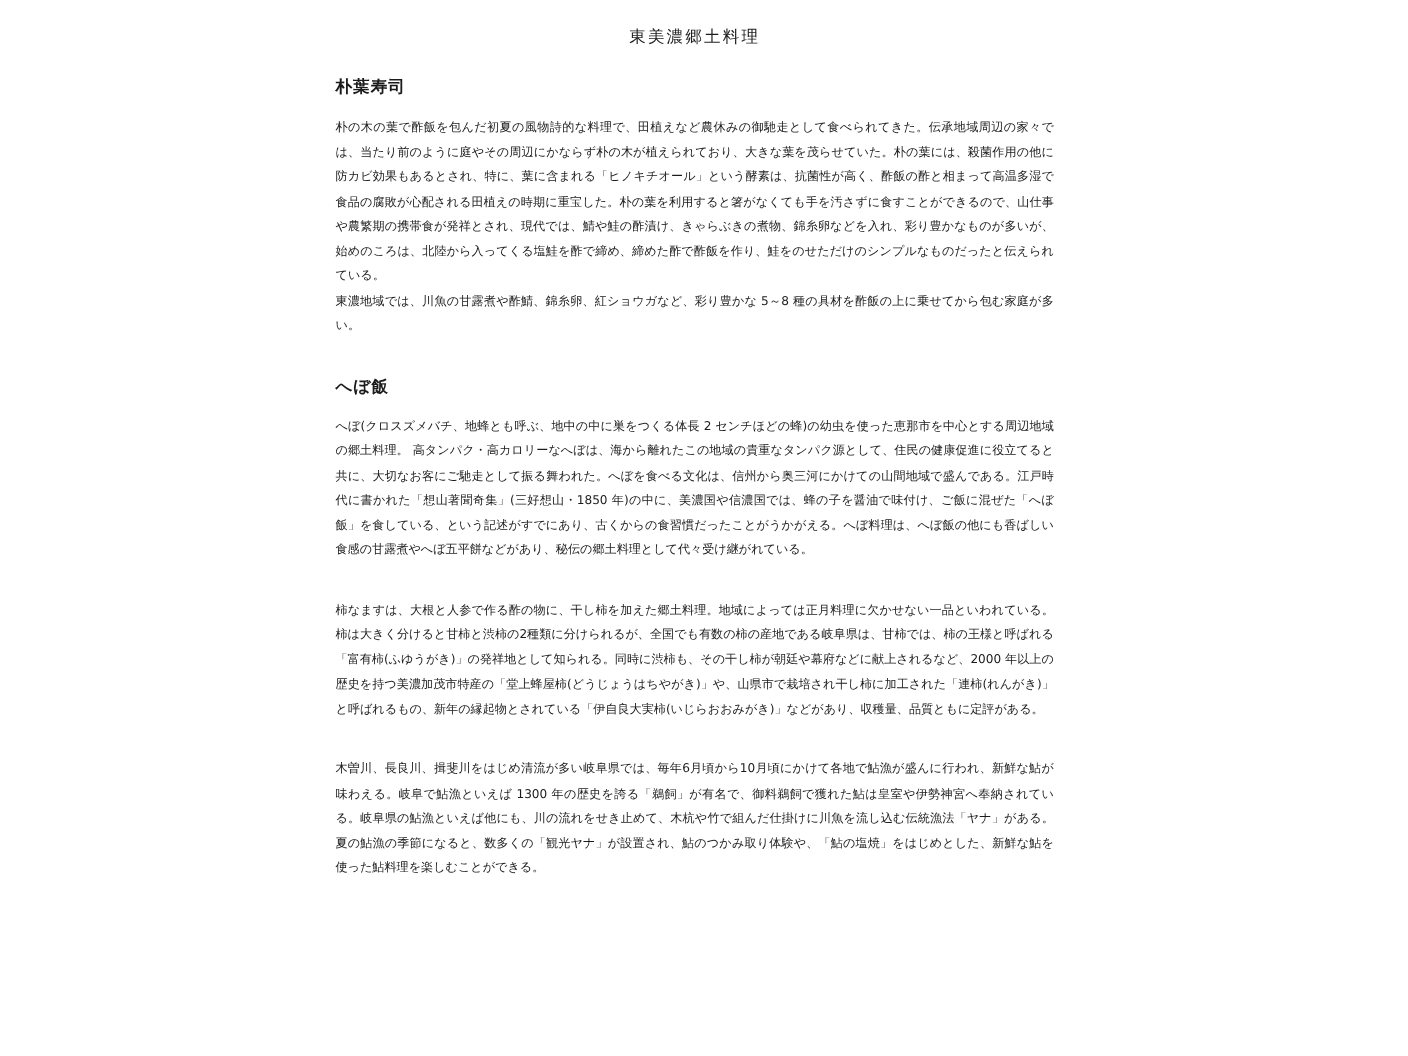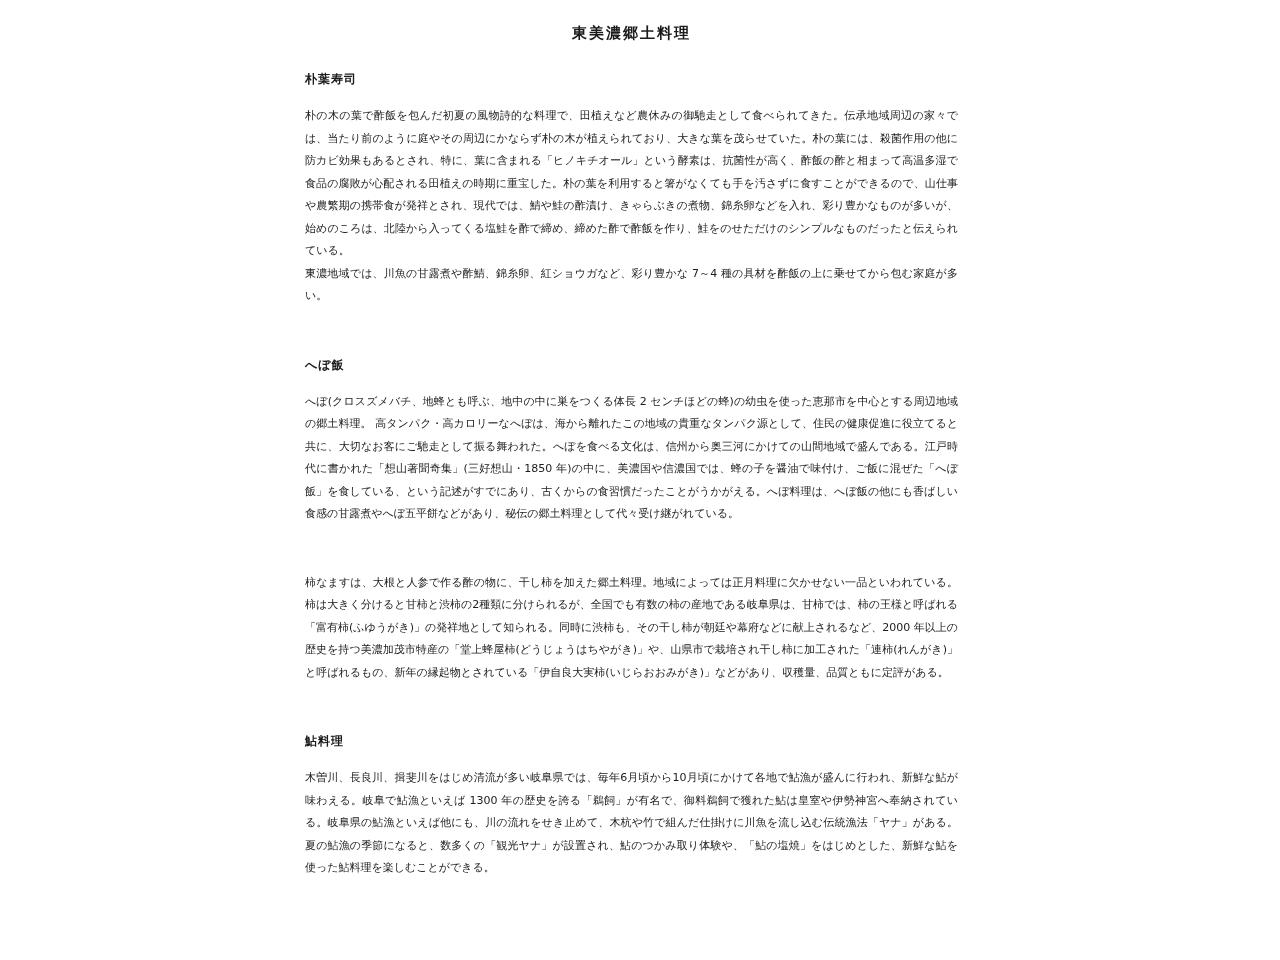--- a/index.html
+++ b/index.html
@@ -17,30 +17,30 @@
   .page {
     box-sizing: border-box;
     width: 653px;
     margin-left: 305px;
     padding-top: 23px;
   }
   h1.doc-title {
     margin: 0 0 24px 0;
     font-size: 15px;
     line-height: 21px;
-    font-weight: bold;
+    font-weight: normal;
     text-align: center;
     letter-spacing: 2px;
   }
   section.doc-section + section.doc-section {
-    margin-top: 46px;
+    margin-top: 32px;
   }
   h2.section-heading {
     margin: 0 0 15px 0;
-    font-size: 12px;
+    font-size: 15px;
     line-height: 22px;
     font-weight: bold;
     letter-spacing: 1px;
   }
   p.body-text {
     margin: 0;
     font-size: 11px;
     line-height: 22.5px;
     text-align: justify;
     text-justify: inter-ideograph;
@@ -50,30 +50,29 @@
 </head>
 <body>
 
 <main class="page">
 
   <h1 class="doc-title">東美濃郷土料理</h1>
 
   <section class="doc-section">
     <h2 class="section-heading">朴葉寿司</h2>
     <p class="body-text">朴の木の葉で酢飯を包んだ初夏の風物詩的な料理で、田植えなど農休みの御馳走として食べられてきた。伝承地域周辺の家々では、当たり前のように庭やその周辺にかならず朴の木が植えられており、大きな葉を茂らせていた。朴の葉には、殺菌作用の他に防カビ効果もあるとされ、特に、葉に含まれる「ヒノキチオール」という酵素は、抗菌性が高く、酢飯の酢と相まって高温多湿で食品の腐敗が心配される田植えの時期に重宝した。朴の葉を利用すると箸がなくても手を汚さずに食すことができるので、山仕事や農繁期の携帯食が発祥とされ、現代では、鯖や鮭の酢漬け、きゃらぶきの煮物、錦糸卵などを入れ、彩り豊かなものが多いが、始めのころは、北陸から入ってくる塩鮭を酢で締め、締めた酢で酢飯を作り、鮭をのせただけのシンプルなものだったと伝えられている。</p>
-    <p class="body-text">東濃地域では、川魚の甘露煮や酢鯖、錦糸卵、紅ショウガなど、彩り豊かな 7～4 種の具材を酢飯の上に乗せてから包む家庭が多い。</p>
+    <p class="body-text">東濃地域では、川魚の甘露煮や酢鯖、錦糸卵、紅ショウガなど、彩り豊かな 5～8 種の具材を酢飯の上に乗せてから包む家庭が多い。</p>
   </section>
 
   <section class="doc-section">
     <h2 class="section-heading">へぼ飯</h2>
     <p class="body-text">へぼ(クロスズメバチ、地蜂とも呼ぶ、地中の中に巣をつくる体長 2 センチほどの蜂)の幼虫を使った恵那市を中心とする周辺地域の郷土料理。 高タンパク・高カロリーなへぼは、海から離れたこの地域の貴重なタンパク源として、住民の健康促進に役立てると共に、大切なお客にご馳走として振る舞われた。へぼを食べる文化は、信州から奥三河にかけての山間地域で盛んである。江戸時代に書かれた「想山著聞奇集」(三好想山・1850 年)の中に、美濃国や信濃国では、蜂の子を醤油で味付け、ご飯に混ぜた「へぼ飯」を食している、という記述がすでにあり、古くからの食習慣だったことがうかがえる。へぼ料理は、へぼ飯の他にも香ばしい食感の甘露煮やへぼ五平餅などがあり、秘伝の郷土料理として代々受け継がれている。</p>
   </section>
 
   <section class="doc-section">
     <p class="body-text">柿なますは、大根と人参で作る酢の物に、干し柿を加えた郷土料理。地域によっては正月料理に欠かせない一品といわれている。柿は大きく分けると甘柿と渋柿の2種類に分けられるが、全国でも有数の柿の産地である岐阜県は、甘柿では、柿の王様と呼ばれる「富有柿(ふゆうがき)」の発祥地として知られる。同時に渋柿も、その干し柿が朝廷や幕府などに献上されるなど、2000 年以上の歴史を持つ美濃加茂市特産の「堂上蜂屋柿(どうじょうはちやがき)」や、山県市で栽培され干し柿に加工された「連柿(れんがき)」と呼ばれるもの、新年の縁起物とされている「伊自良大実柿(いじらおおみがき)」などがあり、収穫量、品質ともに定評がある。</p>
   </section>
 
   <section class="doc-section">
-    <h2 class="section-heading">鮎料理</h2>
     <p class="body-text">木曽川、長良川、揖斐川をはじめ清流が多い岐阜県では、毎年6月頃から10月頃にかけて各地で鮎漁が盛んに行われ、新鮮な鮎が味わえる。岐阜で鮎漁といえば 1300 年の歴史を誇る「鵜飼」が有名で、御料鵜飼で獲れた鮎は皇室や伊勢神宮へ奉納されている。岐阜県の鮎漁といえば他にも、川の流れをせき止めて、木杭や竹で組んだ仕掛けに川魚を流し込む伝統漁法「ヤナ」がある。夏の鮎漁の季節になると、数多くの「観光ヤナ」が設置され、鮎のつかみ取り体験や、「鮎の塩焼」をはじめとした、新鮮な鮎を使った鮎料理を楽しむことができる。</p>
   </section>
 
 </main>
 
 </body></html>

